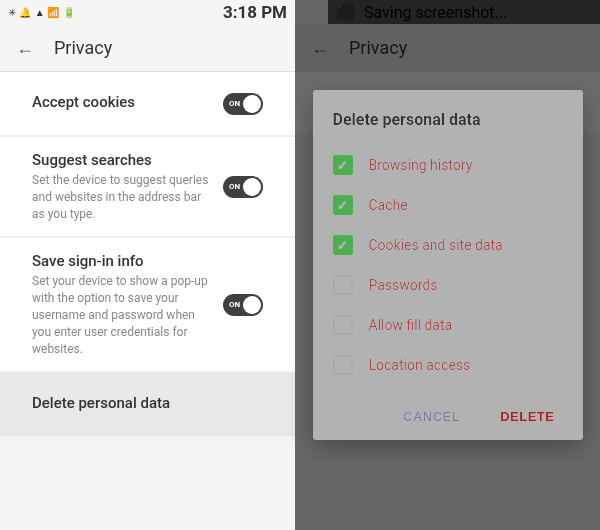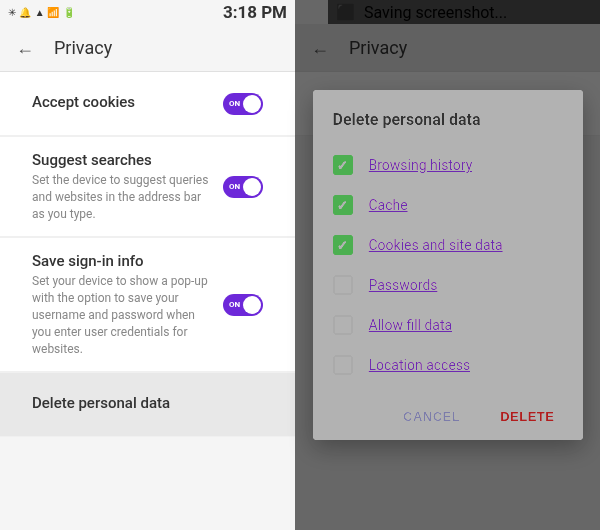--- a/index.html
+++ b/index.html
@@ -100,21 +100,21 @@
 
     .settings-item-desc {
       font-size: 12px;
       color: #888;
       line-height: 1.4;
     }
 
     .toggle {
       width: 40px;
       height: 22px;
-      background: #6d28d9;
+      background: #404040;
       border-radius: 11px;
       display: flex;
       align-items: center;
       justify-content: flex-end;
       padding: 2px;
       flex-shrink: 0;
     }
 
     .toggle-knob {
       width: 18px;
@@ -219,22 +219,21 @@
 
     .checkbox-check {
       color: #fff;
       font-size: 13px;
       font-weight: bold;
       line-height: 1;
     }
 
     .dialog-item-label {
       font-size: 14px;
-      color: #6d28d9;
-      text-decoration: underline;
+      color: #ef4444;
     }
 
     .dialog-buttons {
       display: flex;
       justify-content: flex-end;
       padding: 12px 12px 8px 12px;
       gap: 8px;
       margin-top: 4px;
     }
 

